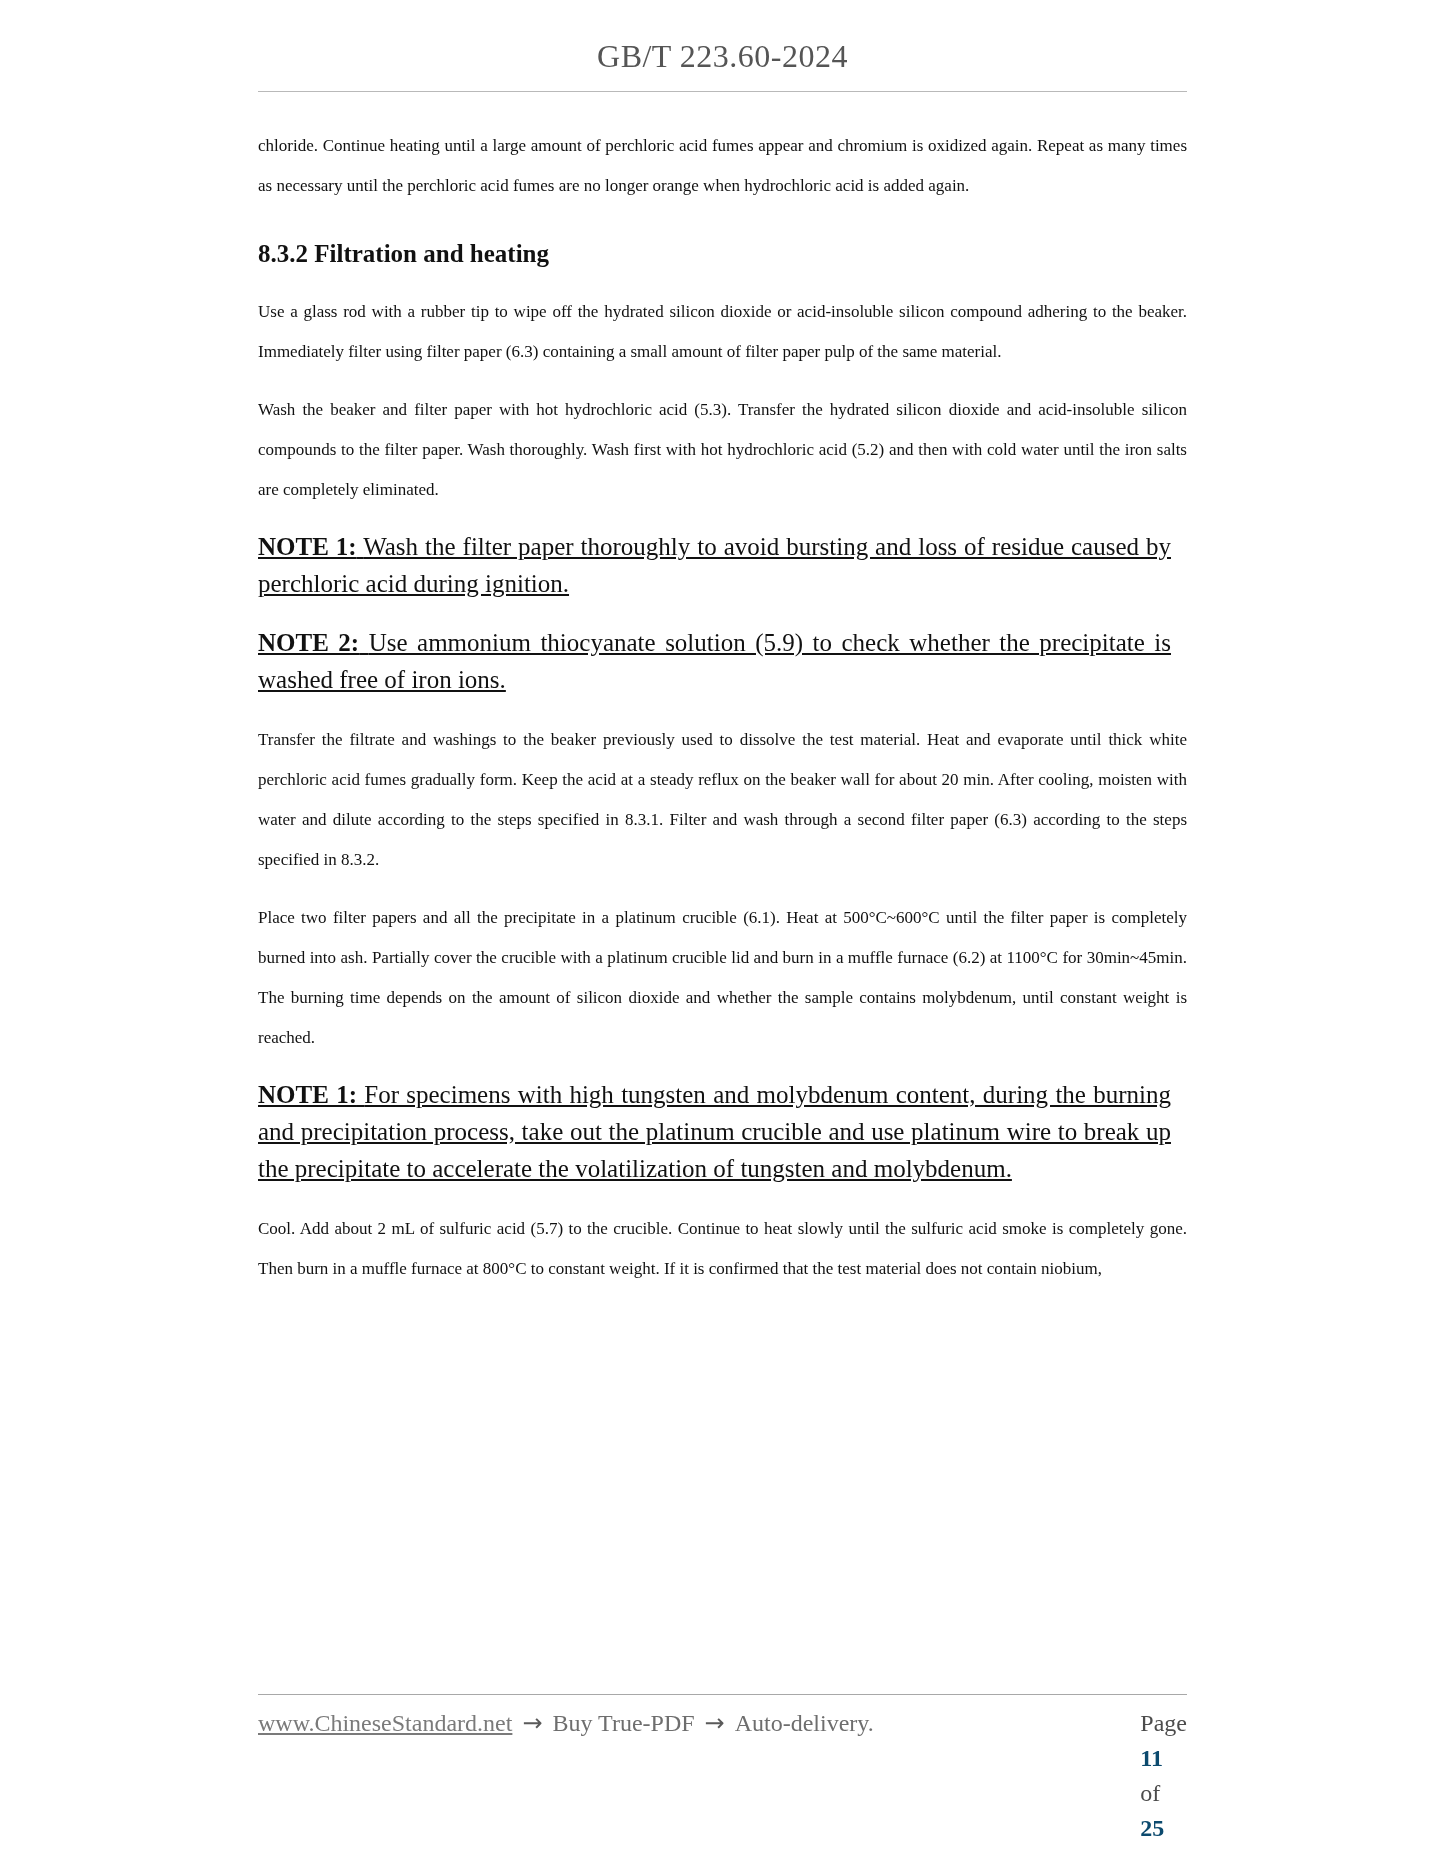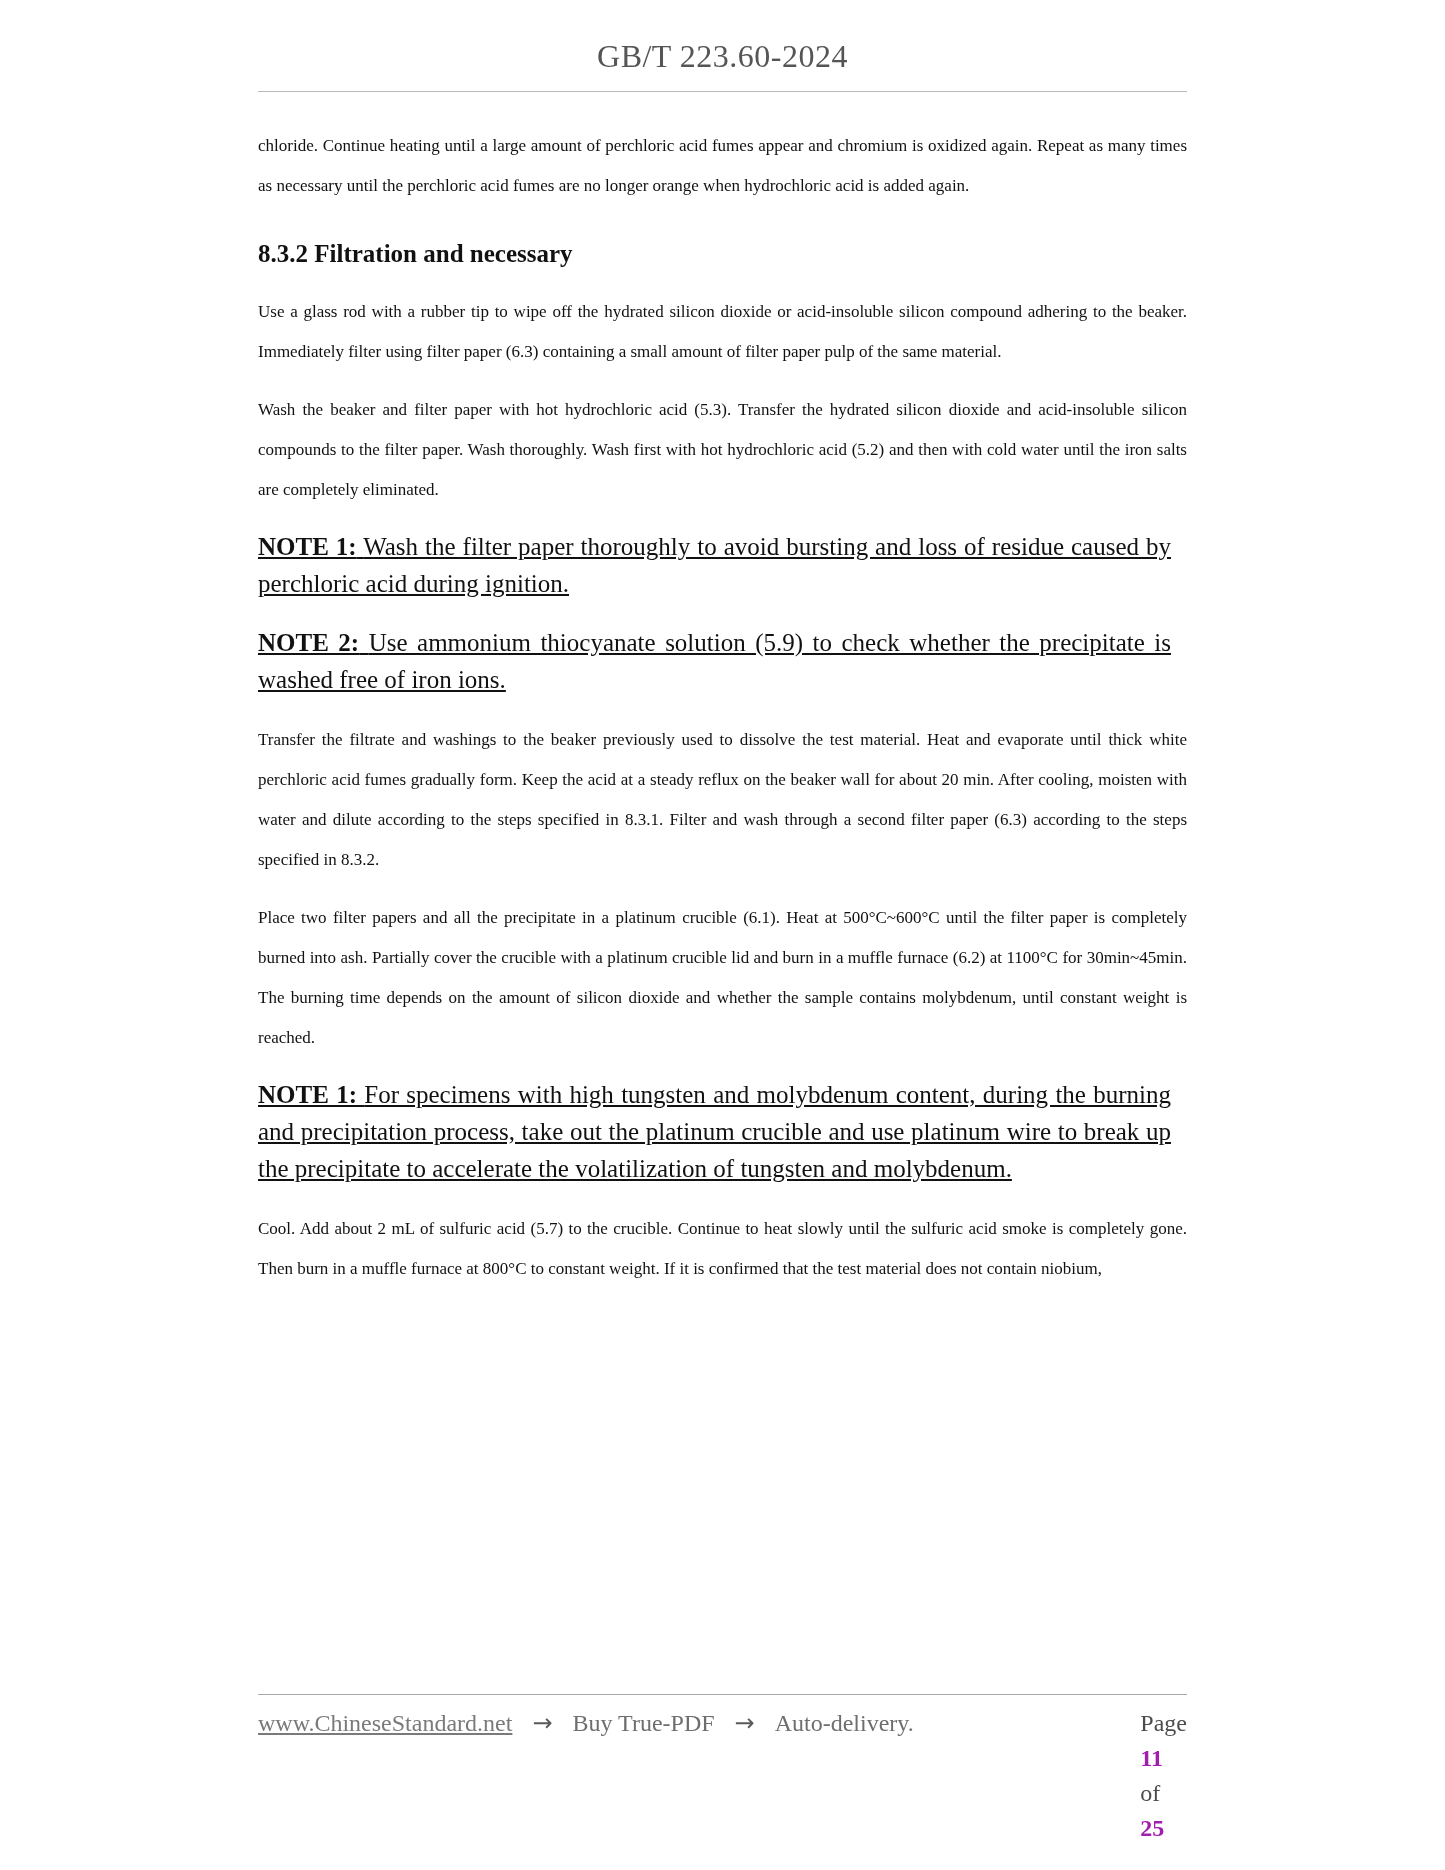--- a/index.html
+++ b/index.html
@@ -60,46 +60,46 @@
     border-top: 1px solid #a8a8a8;
     margin: 0 0 14px 0;
   }
   .footer-row {
     display: flex;
     justify-content: space-between;
     align-items: baseline;
     font-size: 24px;
     color: #6e6e6e;
   }
-  .footer-left { display: flex; align-items: baseline; gap: 20px; justify-content: center; }
+  .footer-left { display: flex; align-items: baseline; gap: 10px; justify-content: center; }
   .site-link {
     color: #7a7a7a;
     text-decoration: underline;
     cursor: pointer;
   }
   .footer-arrow { color: #5a5a5a; font-family: "DejaVu Sans", sans-serif; }
   .footer-right { color: #4c4c4c; display: flex; gap: 8px; align-items: baseline; flex-direction: column; }
-  .page-num { font-weight: bold; color: #a21caf; }
+  .page-num { font-weight: bold; color: #0c4a6e; }
 </style>
 </head>
 <body>
 
 <div class="page">
 
   <header class="doc-header">
     <div class="doc-number">GB/T 223.60-2024</div>
     <hr class="header-rule">
   </header>
 
   <main class="doc-body">
 
     <p class="para">chloride. Continue heating until a large amount of perchloric acid fumes appear and chromium is oxidized again. Repeat as many times as necessary until the perchloric acid fumes are no longer orange when hydrochloric acid is added again.</p>
 
 
-    <h2 class="heading">8.3.2 Filtration and necessary</h2>
+    <h2 class="heading">8.3.2 Filtration and heating</h2>
 
     <p class="para">Use a glass rod with a rubber tip to wipe off the hydrated silicon dioxide or acid-insoluble silicon compound adhering to the beaker. Immediately filter using filter paper (6.3) containing a small amount of filter paper pulp of the same material.</p>
 
     <p class="para">Wash the beaker and filter paper with hot hydrochloric acid (5.3). Transfer the hydrated silicon dioxide and acid-insoluble silicon compounds to the filter paper. Wash thoroughly. Wash first with hot hydrochloric acid (5.2) and then with cold water until the iron salts are completely eliminated.</p>
 
     <p class="note">
       <span class="note-label">NOTE 1:</span>
       <span>Wash the filter paper thoroughly to avoid bursting and loss of residue caused by perchloric acid during ignition.</span>
     </p>
 

